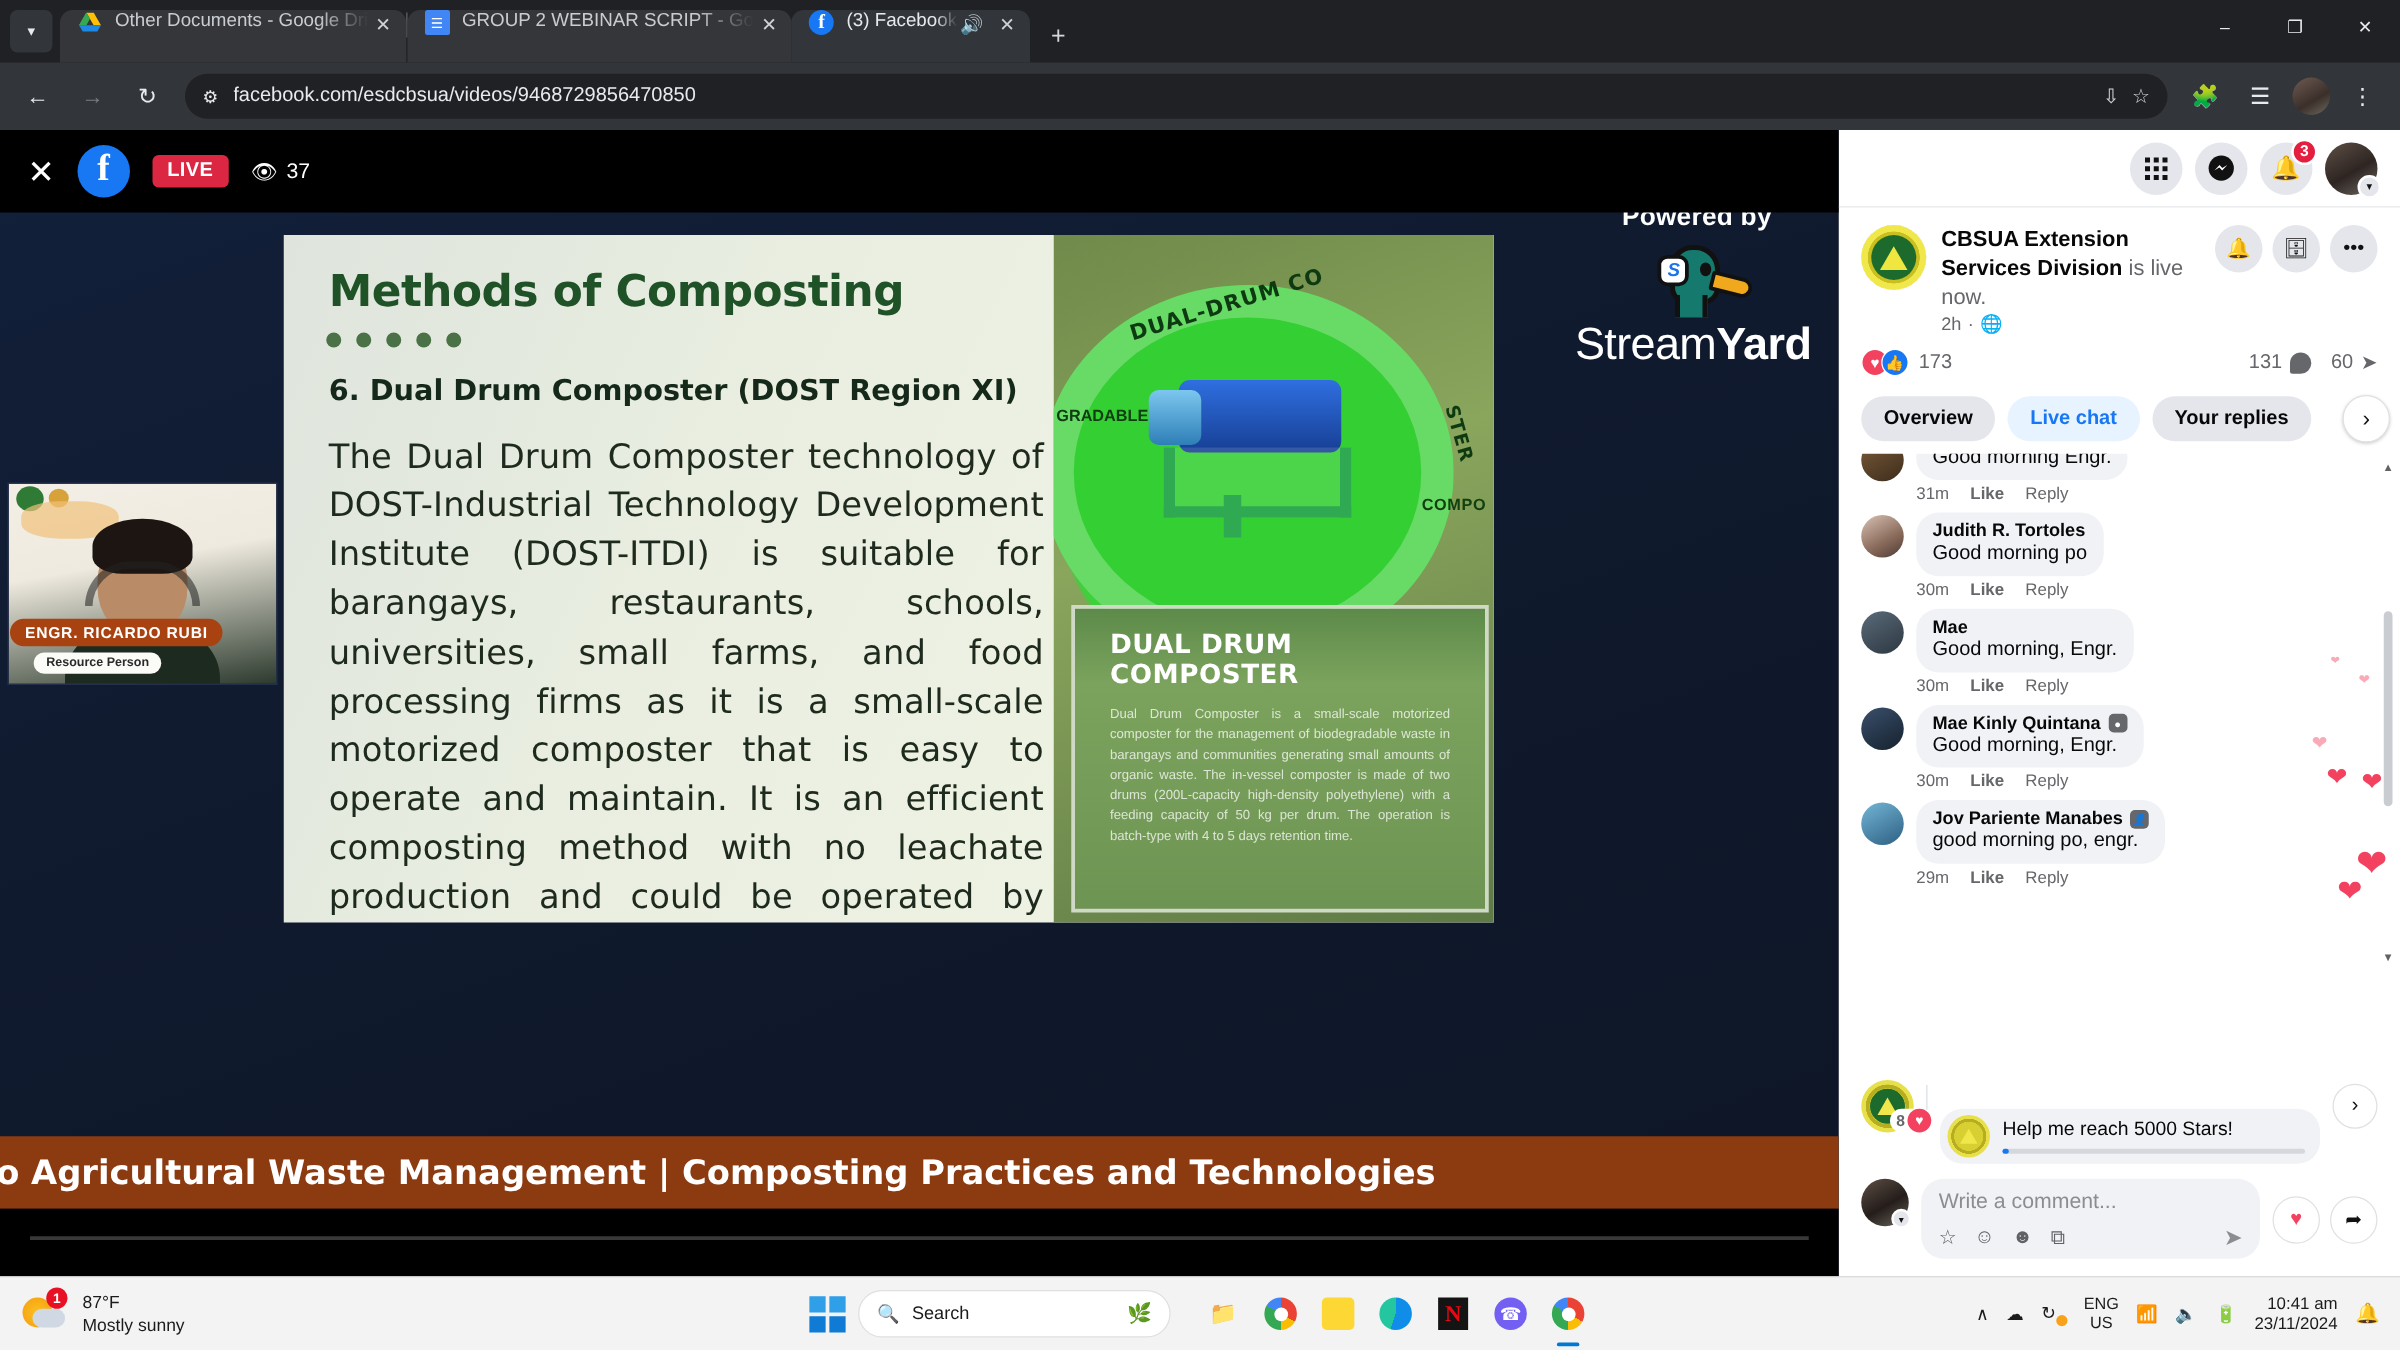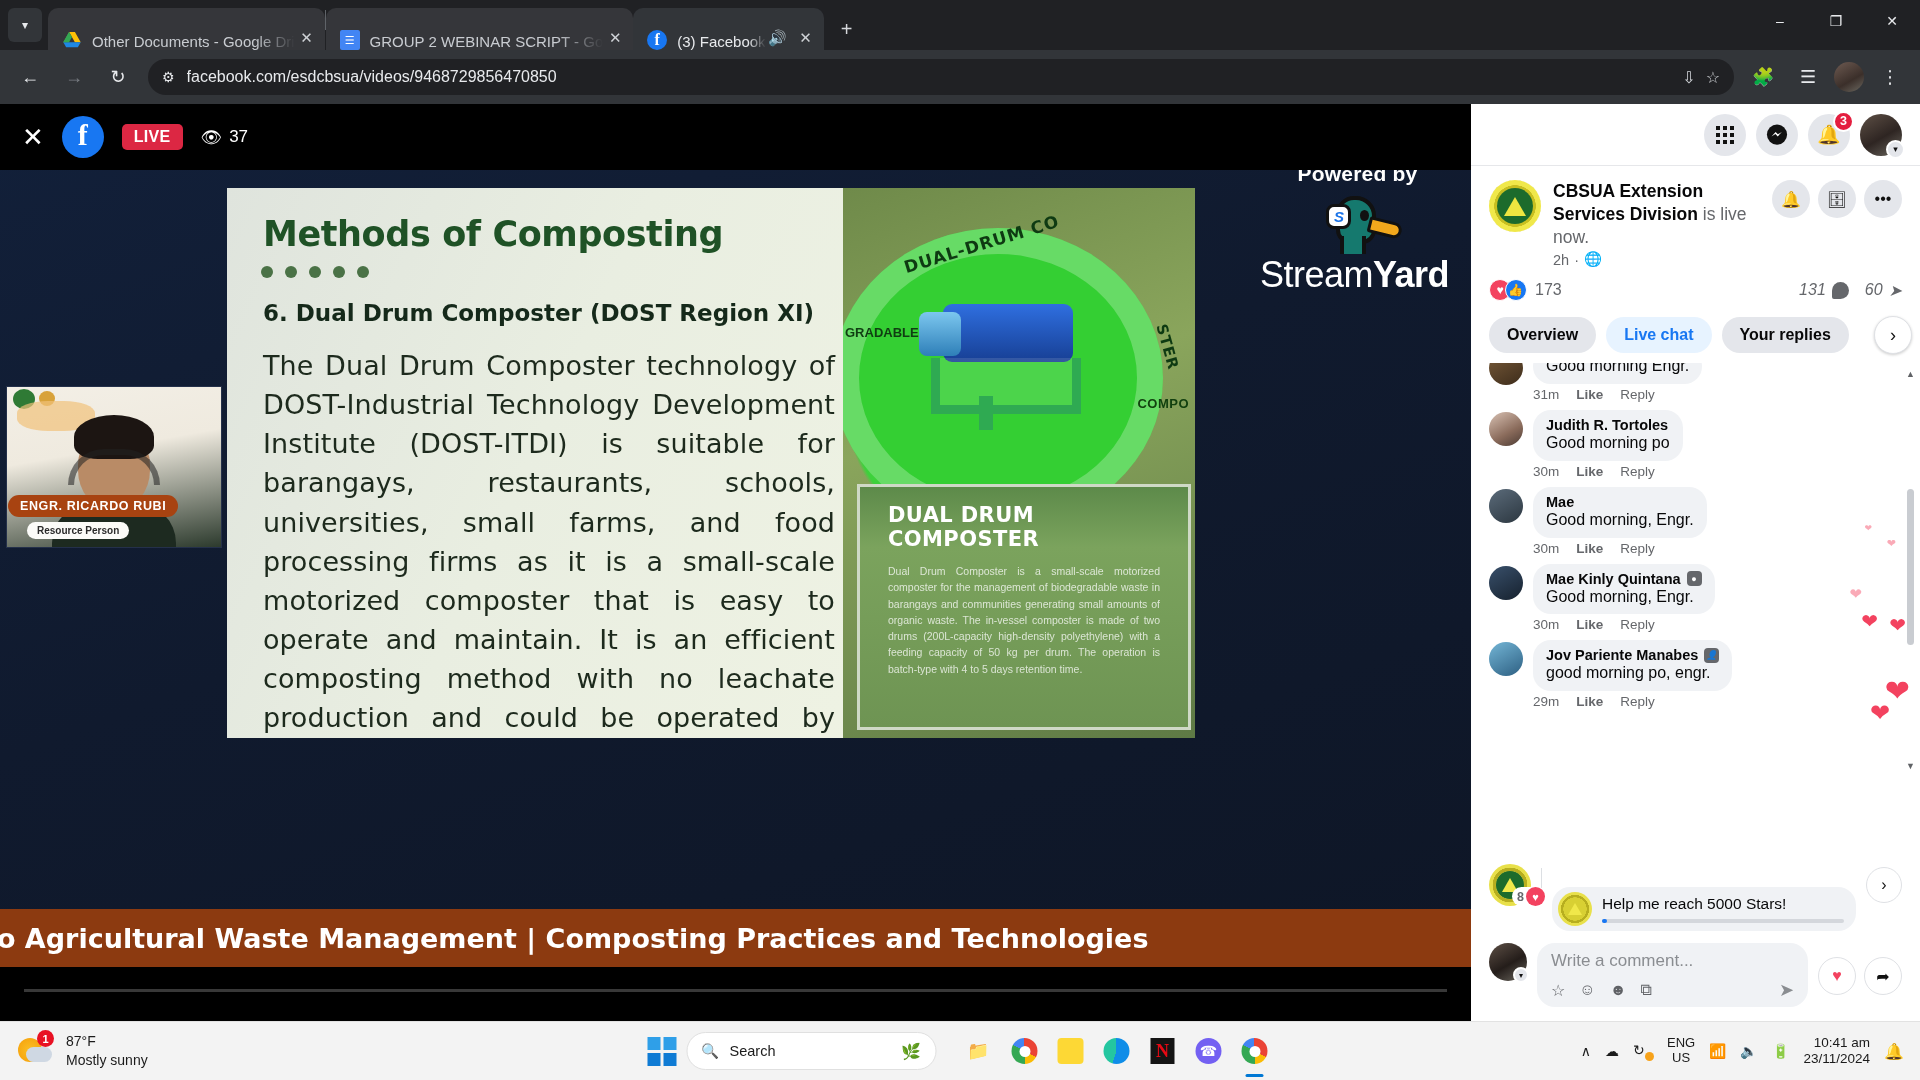--- a/index.html
+++ b/index.html
@@ -18,21 +18,21 @@
     position: absolute; top: 0; left: 0; right: 0; height: 50px;
     background: #202124; display: flex; align-items: flex-end;
   }
   .tabstrip-dropdown {
     width: 34px; height: 34px; margin: 0 6px 8px 8px;
     border-radius: 6px; background: #323539;
     display: flex; align-items: center; justify-content: center;
     color: #e8eaed; font-size: 12px;
   }
   .tab {
-    position: relative; height: 42px; display: flex; align-items: flex-end;
+    position: relative; height: 42px; display: flex; align-items: flex-start;
     padding: 0 6px 0 14px; border-radius: 10px 10px 0 0;
     font-size: 15px; color: #c9ccd1; max-width: 310px; min-width: 180px;
   }
   .tab.inactive { background: #35363a; }
   .tab.active { background: #323539; color: #e8eaed; }
   .tab-favicon {
     width: 20px; height: 20px; flex: 0 0 20px; margin-right: 10px;
     display: flex; align-items: center; justify-content: center;
     font-size: 13px; border-radius: 3px;
   }
@@ -363,21 +363,21 @@
   }
   .ph-stats { display: flex; align-items: center; margin-top: 11px; font-size: 16px; color: #65676b; }
   .react-stack { display: flex; align-items: center; margin-right: 8px; }
   .react {
     width: 22px; height: 22px; border-radius: 50%; display: flex;
     align-items: center; justify-content: center; color: #fff; font-size: 12px;
     border: 1.5px solid #fff;
   }
   .react.love { background: #f3425f; }
   .react.like { background: #1877f2; margin-left: -6px; }
-  .ph-stats .right { margin-left: auto; display: flex; align-items: center; gap: 16px; font-style: italic; }
+  .ph-stats .right { margin-left: auto; display: flex; align-items: center; gap: 16px; }
   .ph-stats .right span { display: flex; align-items: center; gap: 6px; }
   .bubble-ico { width: 17px; height: 17px; border-radius: 50% 50% 50% 2px; background: #65676b; display: inline-block; }
 
   
   .tabs-row {
     display: flex; align-items: center; gap: 10px;
     padding: 8px 18px 10px 18px; position: relative;
   }
   .chip {
     padding: 9px 18px; border-radius: 20px; background: #e4e6eb;

